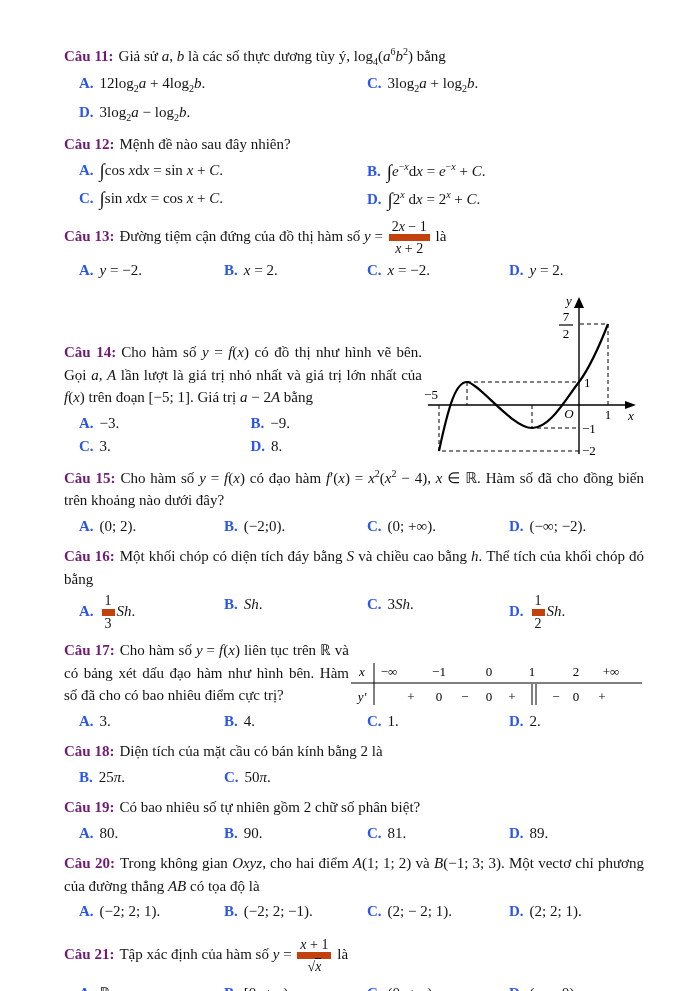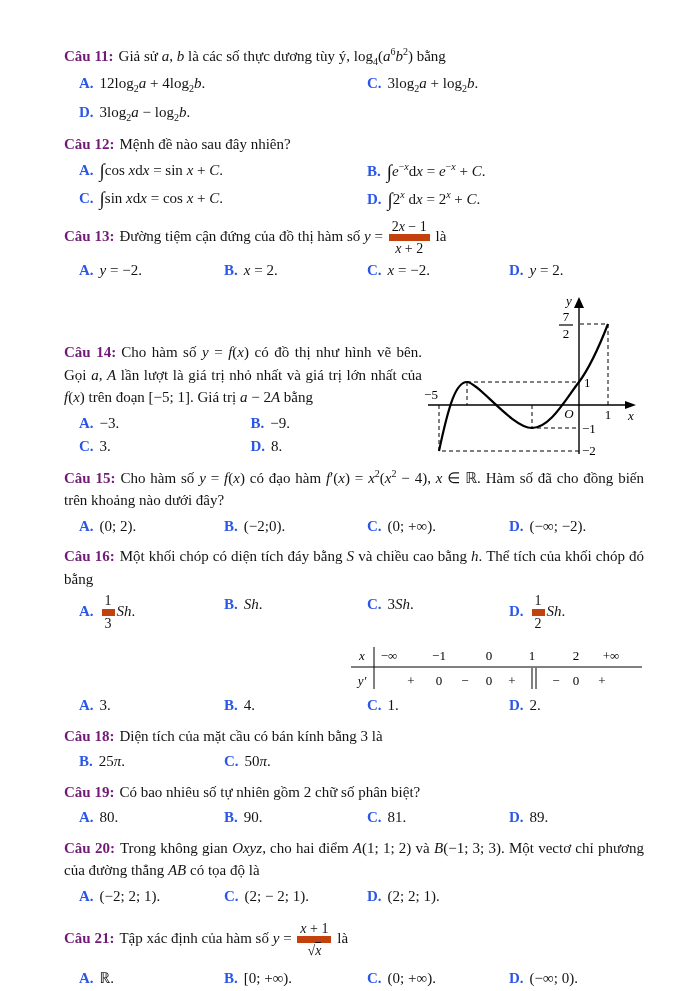--- a/index.html
+++ b/index.html
@@ -121,20 +121,23 @@
     <div class="opts cols4">
       <div class="opt"><b class="olabel">A.</b><span><span class="frac"><span class="fnum">1</span><span class="fden">3</span></span><i>Sh</i>.</span></div>
       <div class="opt"><b class="olabel">B.</b><span><i>Sh</i>.</span></div>
       <div class="opt"><b class="olabel">C.</b><span>3<i>Sh</i>.</span></div>
       <div class="opt"><b class="olabel">D.</b><span><span class="frac"><span class="fnum">1</span><span class="fden">2</span></span><i>Sh</i>.</span></div>
     </div>
   </div>
 
   <div class="question">
     <div class="flexrow">
+      <div class="q17left">
+        <p class="qhead"><b class="qlabel">Câu 17:</b><span>Cho hàm số <i>y</i> = <i>f</i>(<i>x</i>) liên tục trên ℝ và có bảng xét dấu đạo hàm như hình bên. Hàm số đã cho có bao nhiêu điểm cực trị?</span></p>
+      </div>
       <div class="q17right">
         <svg width="295" height="46" viewBox="0 0 295 46">
           <g stroke="#000" stroke-width="1">
             <line x1="25" y1="2" x2="25" y2="44"></line>
             <line x1="2" y1="22" x2="293" y2="22"></line>
             <line x1="183" y1="23" x2="183" y2="44"></line>
             <line x1="187" y1="23" x2="187" y2="44"></line>
           </g>
           <g font-size="13" fill="#000">
             <text x="13" y="15" font-style="italic" text-anchor="middle">x</text>
@@ -159,41 +162,42 @@
     </div>
     <div class="opts cols4">
       <div class="opt"><b class="olabel">A.</b><span>3.</span></div>
       <div class="opt"><b class="olabel">B.</b><span>4.</span></div>
       <div class="opt"><b class="olabel">C.</b><span>1.</span></div>
       <div class="opt"><b class="olabel">D.</b><span>2.</span></div>
     </div>
   </div>
 
   <div class="question">
-    <p class="qhead"><b class="qlabel">Câu 18:</b><span>Diện tích của mặt cầu có bán kính bằng 3 là</span></p>
+    <p class="qhead"><b class="qlabel">Câu 18:</b><span>Diện tích của mặt cầu có bán kính bằng 2 là</span></p>
     <div class="opts cols4">
       <div class="opt"><b class="olabel">B.</b><span>25<i>π</i>.</span></div>
       <div class="opt"><b class="olabel">C.</b><span>50<i>π</i>.</span></div>
     </div>
   </div>
 
   <div class="question">
     <p class="qhead"><b class="qlabel">Câu 19:</b><span>Có bao nhiêu số tự nhiên gồm 2 chữ số phân biệt?</span></p>
     <div class="opts cols4">
       <div class="opt"><b class="olabel">A.</b><span>80.</span></div>
       <div class="opt"><b class="olabel">B.</b><span>90.</span></div>
       <div class="opt"><b class="olabel">C.</b><span>81.</span></div>
       <div class="opt"><b class="olabel">D.</b><span>89.</span></div>
     </div>
   </div>
 
   <div class="question">
     <p class="qhead"><b class="qlabel">Câu 20:</b><span>Trong không gian <i>Oxyz</i>, cho hai điểm <i>A</i>(1; 1; 2) và <i>B</i>(−1; 3; 3). Một vectơ chỉ phương của đường thẳng <i>AB</i> có tọa độ là</span></p>
     <div class="opts cols4">
       <div class="opt"><b class="olabel">A.</b><span>(−2; 2; 1).</span></div>
+      <div class="opt"><b class="olabel">B.</b><span>(−2; 2; −1).</span></div>
       <div class="opt"><b class="olabel">C.</b><span>(2; − 2; 1).</span></div>
       <div class="opt"><b class="olabel">D.</b><span>(2; 2; 1).</span></div>
     </div>
   </div>
 
   <div class="question" style="margin-top:14px;">
     <p class="qhead"><b class="qlabel">Câu 21:</b><span>Tập xác định của hàm số <i>y</i> = <span class="frac"><span class="fnum"><i>x</i> + 1</span><span class="fden">√<span class="ovl"><i>x</i></span></span></span> là</span></p>
     <div class="opts cols4" style="margin-top:8px;">
       <div class="opt"><b class="olabel">A.</b><span>ℝ.</span></div>
       <div class="opt"><b class="olabel">B.</b><span>[0; +∞).</span></div>

